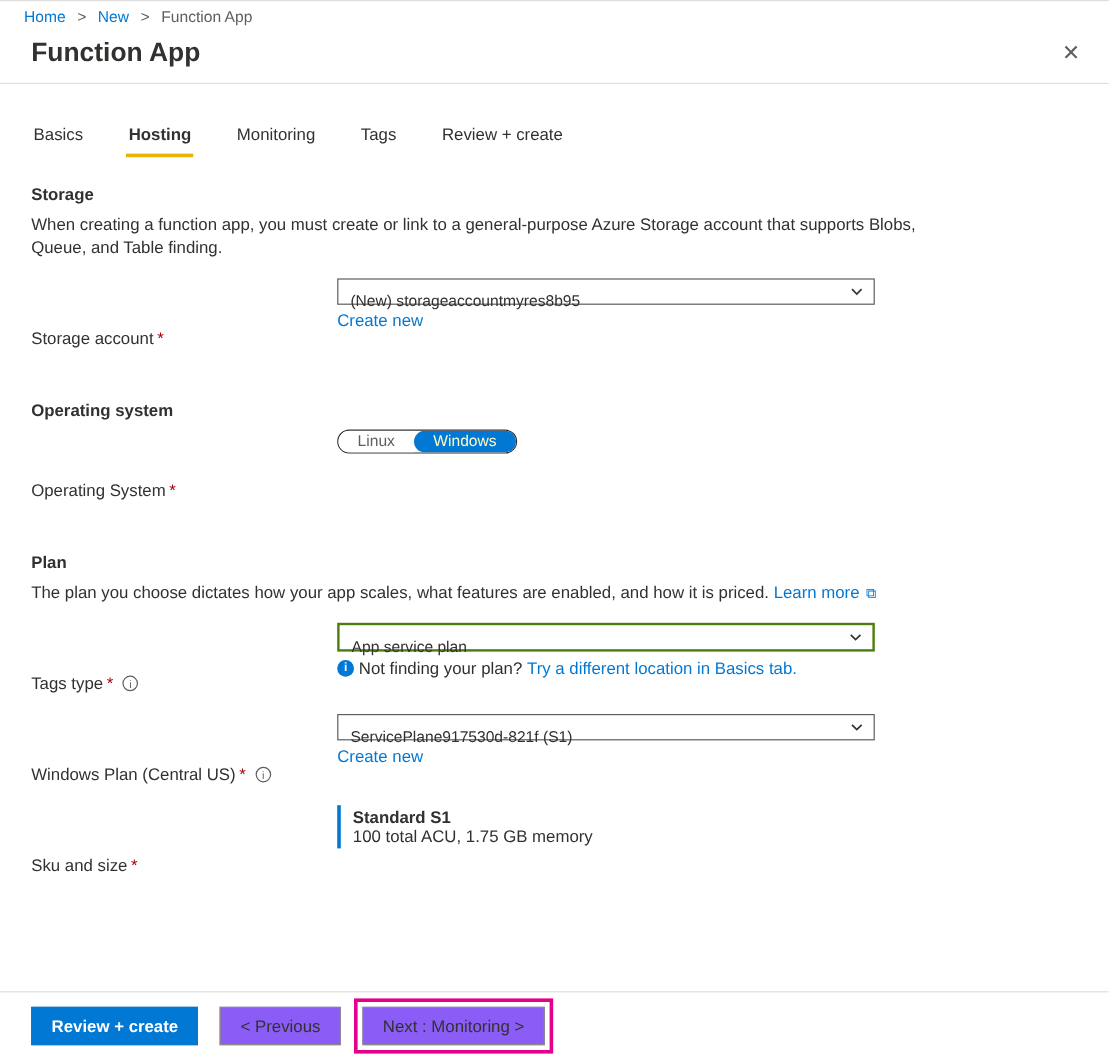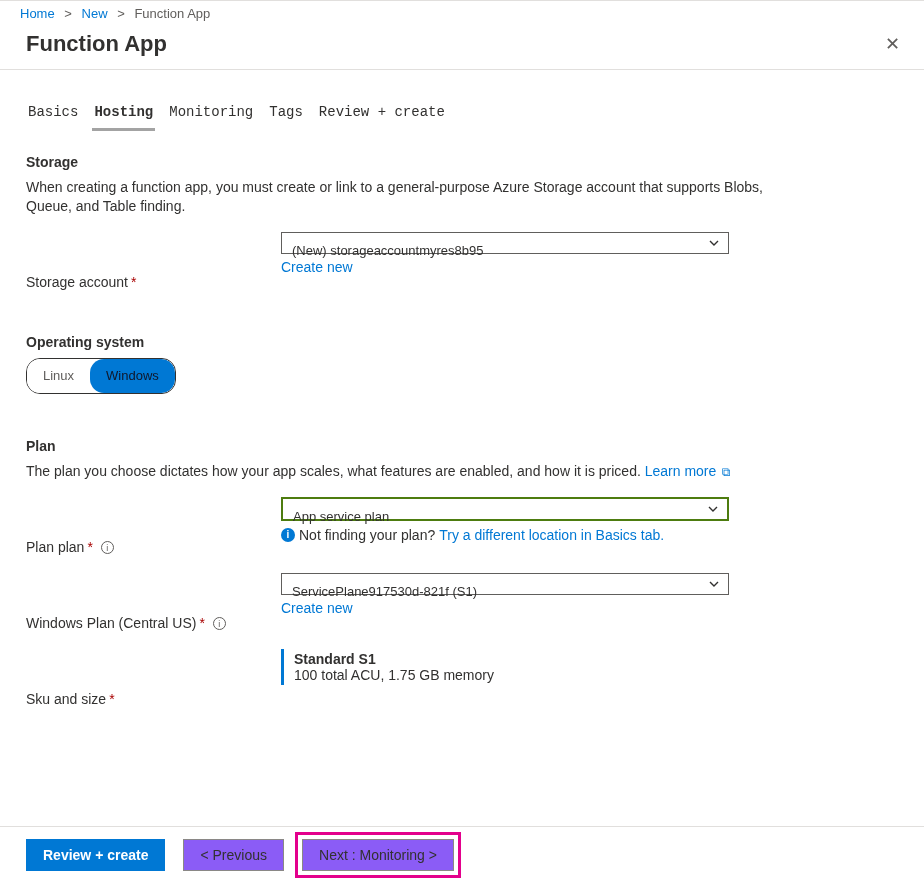--- a/index.html
+++ b/index.html
@@ -5,38 +5,38 @@
   * { box-sizing: border-box; }
   html, body { margin:0; padding:0; font-family:"Segoe UI",Arial,sans-serif; font-size:14px; color:#323130; background:#fff; }
   .page { width:924px; height:887px; display:flex; flex-direction:column; border-top:1px solid #e1dfdd; }
   .breadcrumb { padding:5px 20px 2px; font-size:13px; color:#605e5c; }
   .breadcrumb a { color:#0078d4; text-decoration:none; }
   .breadcrumb .sep { margin:0 6px; color:#605e5c; }
   .header-row { display:flex; align-items:center; padding:6px 18px 10px 26px; border-bottom:1px solid #e1dfdd; }
   .header-row h1 { margin:0; font-size:22px; font-weight:600; flex:1; }
   .close-btn { background:none; border:none; font-size:18px; color:#605e5c; cursor:pointer; padding:4px 6px; }
   .content { flex:1; padding:10px 26px 0; overflow:auto; }
-  .tabs { display:flex; gap:12px; margin:20px 0 22px; border-bottom:1px solid transparent;font-family:Liberation Mono, monospace; }
+  .tabs { display:flex; gap:34px; margin:20px 0 22px; border-bottom:1px solid transparent; }
   .tab { padding:4px 2px 8px; cursor:pointer; color:#323130; font-size:14px; }
-  .tab.active { font-weight:600; border-bottom:3px solid #a3a3a3; }
+  .tab.active { font-weight:600; border-bottom:3px solid #eab308; }
   .section-title { font-weight:600; margin:14px 0 8px; font-size:14px; }
   .section-desc { margin:0 0 16px; max-width:760px; line-height:1.35; }
   .form-row { display:flex; align-items:flex-start; margin-bottom:4px; }
   .form-label { width:255px; padding-top:6px; color:#323130;margin-top:36px; }
   .form-control-area { flex:0 0 448px; }
   .req { color:#a80000; margin-left:3px; }
   .info-icon { display:inline-flex; width:13px; height:13px; border:1px solid #605e5c; border-radius:50%; font-size:9px; align-items:center; justify-content:center; color:#605e5c; margin-left:4px; vertical-align:middle; font-style:normal; }
   .select { width:100%; height:18px; border:1px solid #605e5c; padding:18px 26px 2px 10px; font-size:13px; background:#fff; position:relative; cursor:pointer; display:flex; align-items:center; }
   .select.blue-border { border:2px solid #4d7c0f; }
   .select .chev { position:absolute; right:8px; top:50%; transform:translateY(-50%); pointer-events:none; }
   .linklike { color:#0078d4; text-decoration:none; font-size:14px; cursor:pointer; }
   .sub-link { margin-top:5px; display:inline-block; }
-  .toggle-group { display:inline-flex; border:1px solid #323130; border-radius:14px; overflow:hidden; height:36px; }
+  .toggle-group { display:inline-flex; border:1px solid #323130; border-radius:14px; overflow:hidden; height:20px; }
   .toggle-opt { padding:1px 16px; font-size:13px; display:flex; align-items:center; cursor:pointer; color:#605e5c; background:#fff; }
-  .toggle-opt.selected { background:#0078d4; color:#0f172a; border-radius:14px; }
+  .toggle-opt.selected { background:#0078d4; color:#fef9c3; border-radius:14px; }
   .hint-row { margin-top:6px; font-size:14px; color:#323130; display:flex; gap:4px; align-items:center; }
   .hint-row .hint-icon { width:14px;height:14px;border-radius:50%;background:#0078d4;color:#fff;font-size:10px;display:inline-flex;align-items:center;justify-content:center;font-weight:700; }
   .sku-box { border-left:3px solid #0078d4; padding:2px 0 2px 10px; }
   .sku-title { font-weight:600; }
   .spacer-big { height:14px; }
   .footer { border-top:1px solid #e1dfdd; padding:12px 26px 16px; display:flex; align-items:center; gap:18px; }
   .btn { height:32px; padding:0 16px; font-size:14px; cursor:pointer; border:1px solid #8a8886; background:#8b5cf6; color:#323130; }
   .btn.primary { background:#0078d4; border-color:#0078d4; color:#fff; font-weight:600; }
   .btn.highlight-frame { outline:3px solid #e3008c; outline-offset:4px; }
   .ext-icon { font-size:12px; margin-left:2px; }
@@ -83,40 +83,43 @@
               <path d="M2 4 L6 8 L10 4" fill="none" stroke="#323130" stroke-width="1.4"></path>
             </svg>
         </div>
         <a class="linklike sub-link">Create new</a>
       </div>
     </div>
 
     <div style="height:26px"></div>
     <div class="section-title">Operating system</div>
     <div class="form-row">
+      <div class="form-label">
+        <span>Operating System</span><span class="req">*</span>
+      </div>
       <div class="form-control-area">
         <div class="toggle-group">
           <div class="toggle-opt">Linux</div>
           <div class="toggle-opt selected">Windows</div>
         </div>
       </div>
     </div>
 
     <div style="height:26px"></div>
     <div class="section-title">Plan</div>
     <p class="section-desc">
       <span>The plan you choose dictates how your app scales, what features are enabled, and how it is priced.</span>
       <a class="linklike">
         <span>Learn more</span><span class="ext-icon"> ⧉</span>
       </a>
     </p>
 
     <div class="form-row">
       <div class="form-label">
-        <span>Plan plan</span><span class="req">*</span>
+        <span>Tags type</span><span class="req">*</span>
         <span class="info-icon">i</span>
       </div>
       <div class="form-control-area">
         <div class="select blue-border">
           <span>App service plan</span>
           <svg class="chev" viewBox="0 0 12 12">
               <path d="M2 4 L6 8 L10 4" fill="none" stroke="#323130" stroke-width="1.4"></path>
             </svg>
         </div>
         <div class="hint-row">

